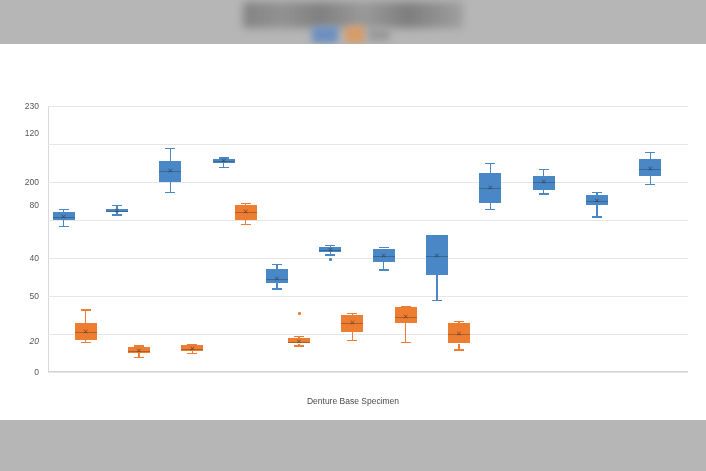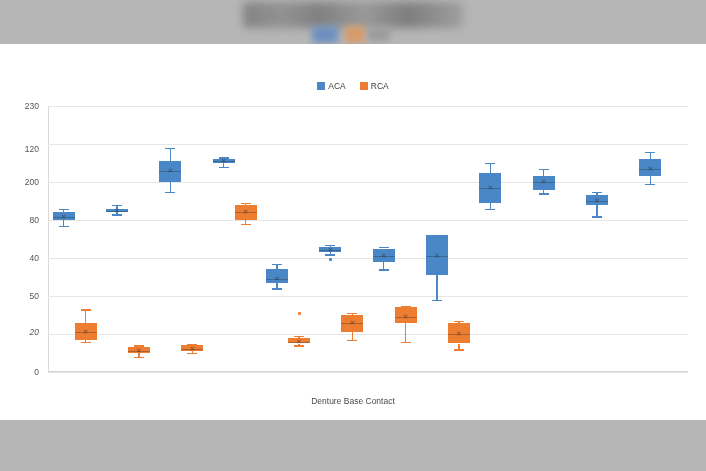--- a/index.html
+++ b/index.html
@@ -66,30 +66,29 @@
 <div id="root">
 
   <div class="band band-top">
     <div class="blur-title"></div>
     <div class="blur-legend"></div>
     <div class="blur-legend2"></div>
     <div class="blur-legend3"></div>
   </div>
 
   <div class="chart-card">
-    <div class="legend" id="legend"><span class="item"><span class="key" style="background: rgb(74, 135, 198);"></span><span>ACA</span></span><span class="item"><span class="key" style="background: rgb(237, 125, 49);"></span><span>RCA</span></span></div>
 
     <div class="ylabels" id="ylabels">
         <div style="top: 261px;">0</div>
-        <div style="top: 221px; font-style: italic;">20</div>
+        <div style="top: 230px; font-style: italic;">20</div>
         <div style="top: 185px;">50</div>
         <div style="top: 147px;">40</div>
-        <div style="top: 109px;">80</div>
+        <div style="top: 94px;">80</div>
         <div style="top: 71px;">200</div>
-        <div style="top: 38px;">120</div>
+        <div style="top: 22px;">120</div>
         <div style="top: -5px;">230</div>
       </div>
 
     <div class="plot" id="plot">
       <div class="axis-left"></div>
       <div class="axis-bottom"></div>
     <div class="gridline" style="top: 266px;"></div>
         <div class="gridline" style="top: 228px;"></div>
         <div class="gridline" style="top: 190px;"></div>
         <div class="gridline" style="top: 152px;"></div>
@@ -274,21 +273,21 @@
           <div class="whisk" style="left: 410.3px; top: 214.7px; height: 1.9px; background: rgb(237, 125, 49);"></div>
           <div class="whisk" style="left: 410.3px; top: 237.5px; height: 5.7px; background: rgb(237, 125, 49);"></div>
           <div class="cap" style="left: 406px; top: 214.7px; width: 10px; background: rgb(237, 125, 49);"></div>
           <div class="cap" style="left: 406px; top: 243.2px; width: 10px; background: rgb(237, 125, 49);"></div>
           <div class="box" style="left: 400px; top: 216.6px; width: 22px; height: 20.9px; background: rgb(237, 125, 49); border: 1px solid rgb(237, 125, 49);"></div>
           <div class="median" style="left: 400px; top: 228px; width: 22px; background: rgba(30, 30, 30, 0.3);"></div>
           <div class="xmark" style="left: 406px; top: 224px; width: 10px;">✕</div>
         </div>
       </div>
 
-    <div class="xlabel-axis">Denture Base Contact</div>
+    <div class="xlabel-axis">Denture Base Specimen</div>
   </div>
 
   <div class="band band-bottom">
     
     
     
     
     
     
     

